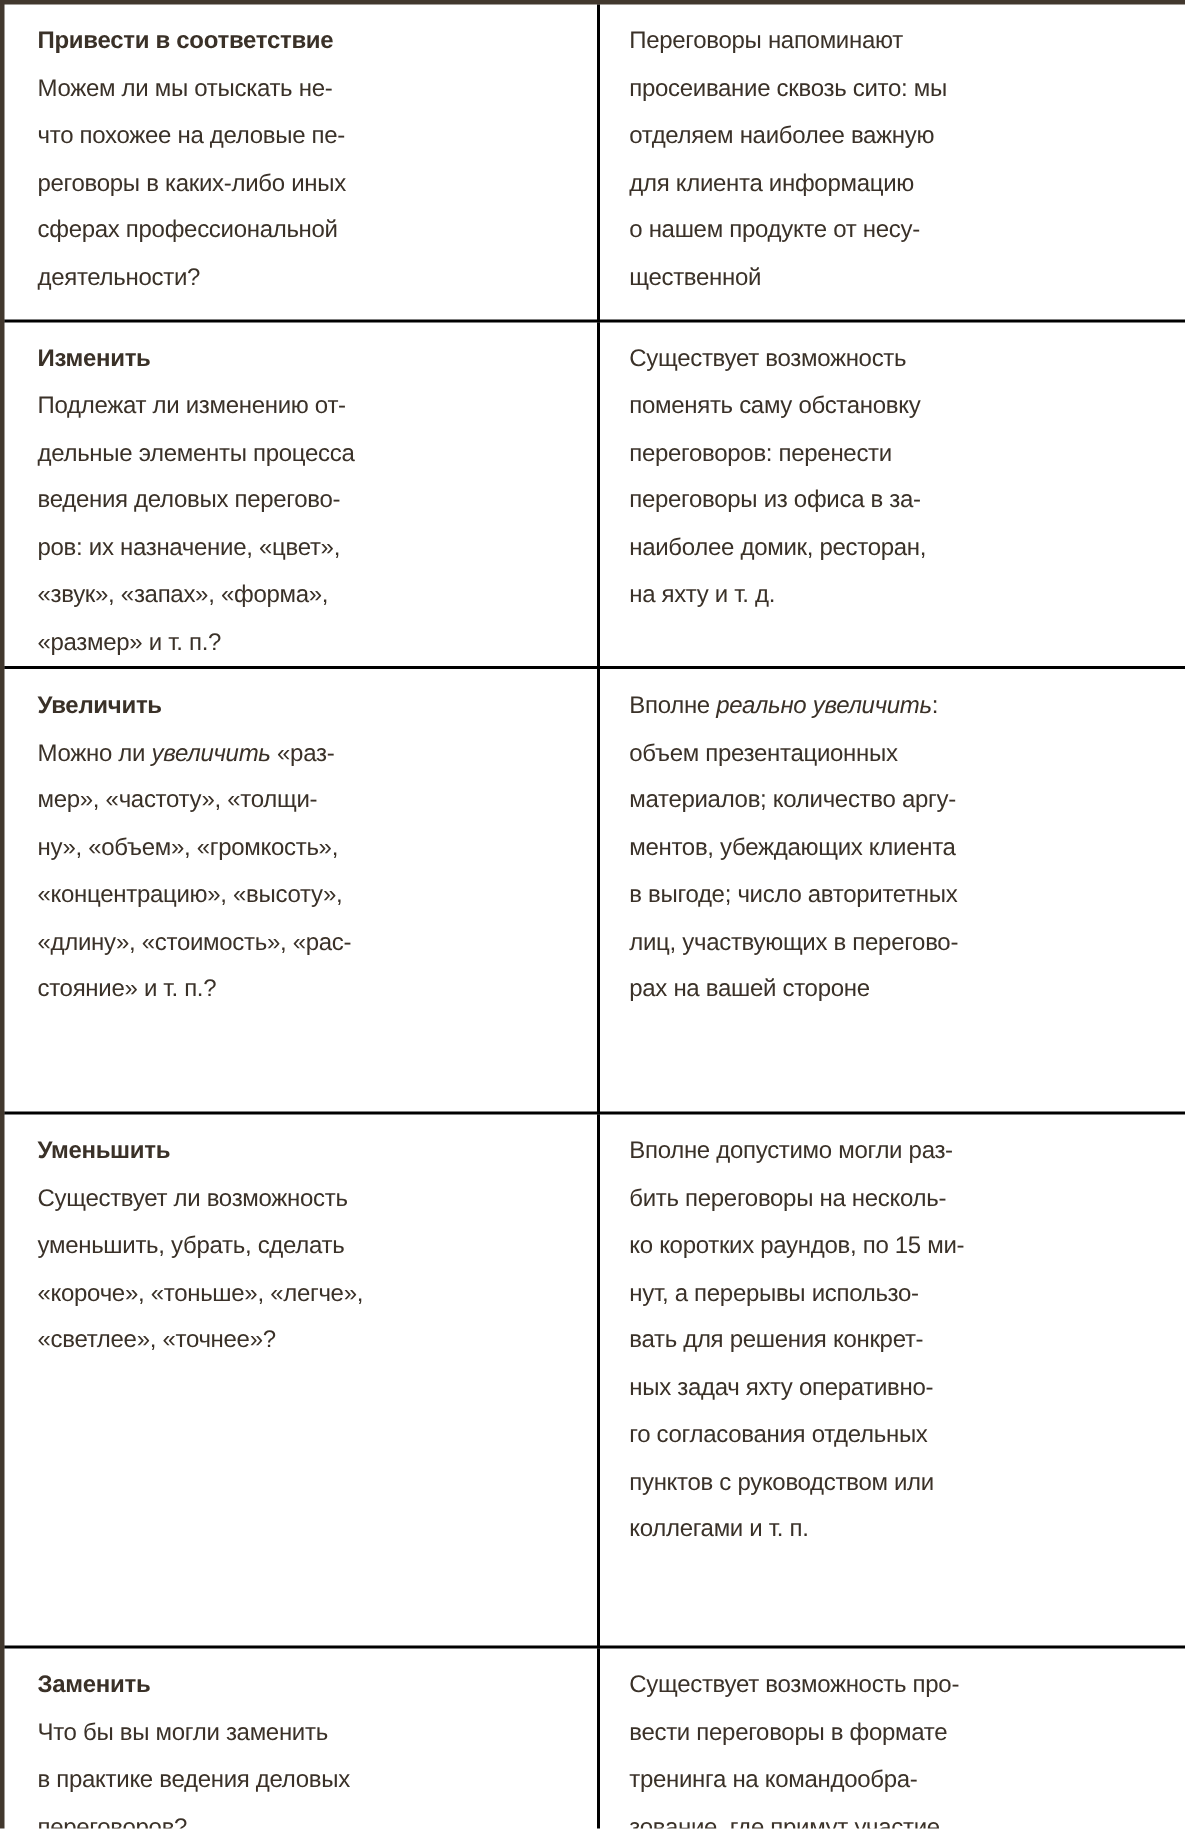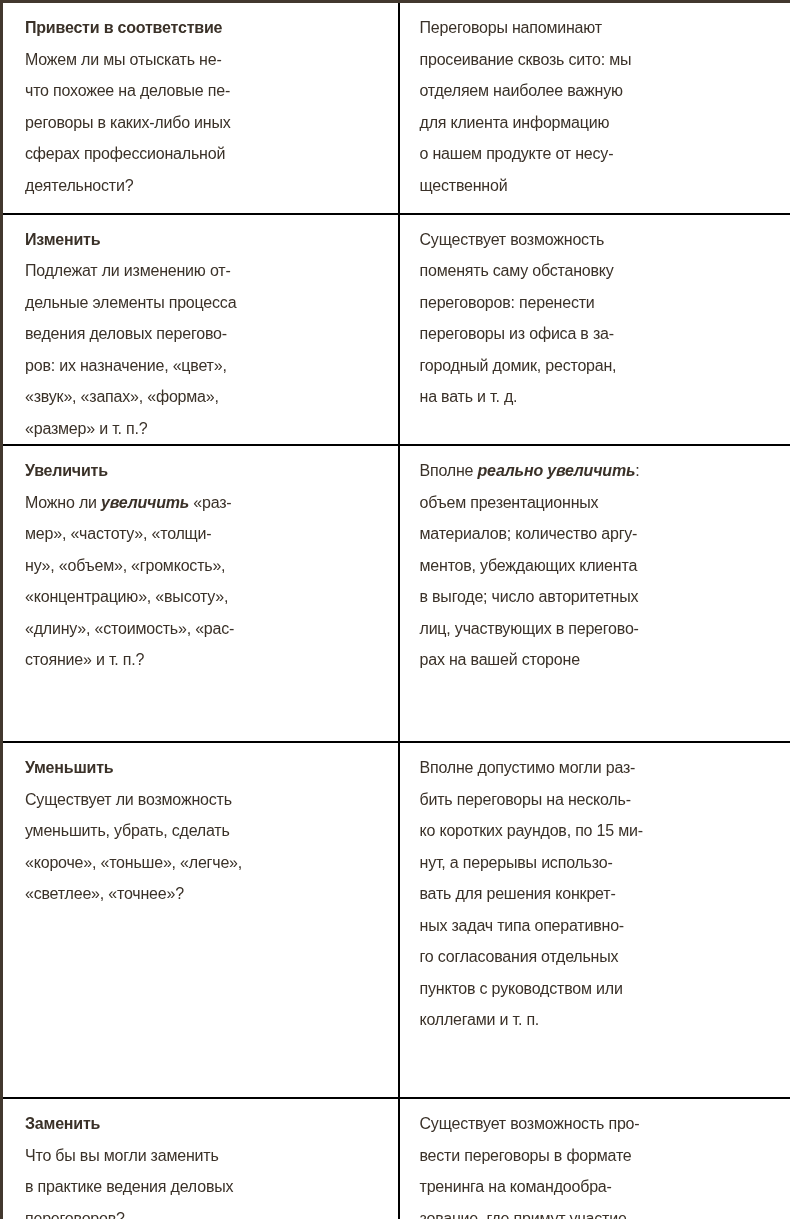--- a/index.html
+++ b/index.html
@@ -35,21 +35,20 @@
   tr.r0 { height: 212px; }
   tr.r1 { height: 200px; }
   tr.r2 { height: 297px; }
   tr.r3 { height: 356px; }
   tr.r4 { height: 174px; }
   .heading {
     font-weight: bold;
   }
   .lines i {
     font-style: italic;
-    font-weight: bold;
   }
   .lines .ln {
     white-space: nowrap;
   }
 </style>
 </head>
 <body>
 
 <table class="method-table">
   <colgroup>
@@ -90,22 +89,22 @@
             <div class="ln">«звук», «запах», «форма»,</div>
             <div class="ln">«размер» и т. п.?</div>
           </div>
       </td>
       <td class="cell cell-right">
         <div class="lines">
             <div class="ln">Существует возможность</div>
             <div class="ln">поменять саму обстановку</div>
             <div class="ln">переговоров: перенести</div>
             <div class="ln">переговоры из офиса в за-</div>
-            <div class="ln">городный домик, ресторан,</div>
-            <div class="ln">на вать и т. д.</div>
+            <div class="ln">наиболее домик, ресторан,</div>
+            <div class="ln">на яхту и т. д.</div>
           </div>
       </td>
     </tr>
     <tr class="r2">
       <td class="cell cell-left">
         <div class="heading">Увеличить</div>
         <div class="lines">
             <div class="ln">Можно ли <i>увеличить</i> «раз-</div>
             <div class="ln">мер», «частоту», «толщи-</div>
             <div class="ln">ну», «объем», «громкость»,</div>
@@ -136,21 +135,21 @@
             <div class="ln">«светлее», «точнее»?</div>
           </div>
       </td>
       <td class="cell cell-right">
         <div class="lines">
             <div class="ln">Вполне допустимо могли раз-</div>
             <div class="ln">бить переговоры на несколь-</div>
             <div class="ln">ко коротких раундов, по 15 ми-</div>
             <div class="ln">нут, а перерывы использо-</div>
             <div class="ln">вать для решения конкрет-</div>
-            <div class="ln">ных задач типа оперативно-</div>
+            <div class="ln">ных задач яхту оперативно-</div>
             <div class="ln">го согласования отдельных</div>
             <div class="ln">пунктов с руководством или</div>
             <div class="ln">коллегами и т. п.</div>
           </div>
       </td>
     </tr>
     <tr class="r4">
       <td class="cell cell-left">
         <div class="heading">Заменить</div>
         <div class="lines">

